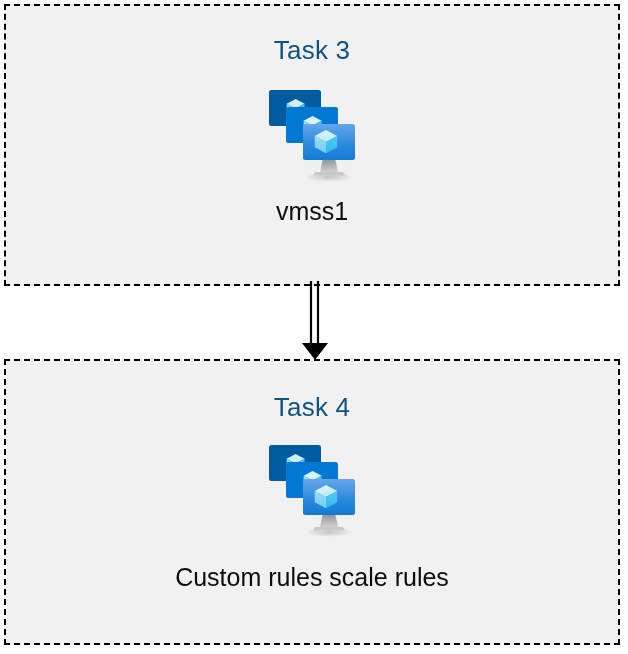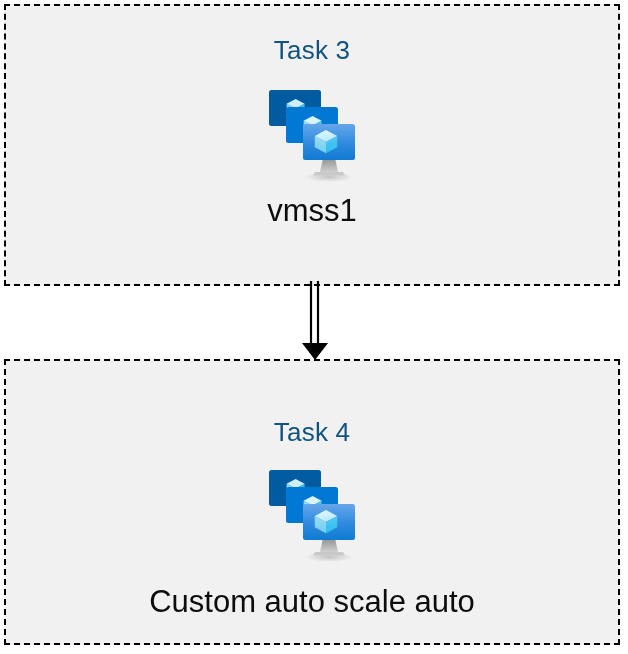--- a/index.html
+++ b/index.html
@@ -27,37 +27,37 @@
     left: 4px;
     width: 616px;
     box-sizing: border-box;
     background: #f1f1f1;
     border: 2px dashed #000000;
     display: flex;
     flex-direction: column;
     align-items: center;
   }
   #box-task-3 { top: 4px;   height: 282px; }
-  #box-task-4 { top: 359px; height: 286px; justify-content: center; }
+  #box-task-4 { top: 359px; height: 286px; }
 
   .task-title {
     color: #10537f;
     font-size: 26px;
     line-height: 30px;
     font-weight: 400;
     letter-spacing: 0.2px;
     text-align: center;
     white-space: pre;
   }
   #box-task-3 .task-title { margin-top: 29px; }
   #box-task-4 .task-title { margin-top: 31px; }
 
   .task-caption {
     color: #0d0d0d;
-    font-size: 31px;
+    font-size: 25px;
     line-height: 32px;
     font-weight: 400;
     text-align: center;
     white-space: pre;
   }
   .task-caption.small-gap { margin-top: 0; }
 
   
   .vmss-icon {
     position: relative;
@@ -232,16 +232,16 @@
           <rect x="43" y="44" width="52" height="36" rx="2.5" fill="url(#frontScreen4)"></rect>
           <g transform="translate(54,50) scale(0.75)">
             <path d="M16 0 L31 8 L16 16 L1 8 Z" fill="url(#cubeTop4)"></path>
             <path d="M1 8 L16 16 L16 31 L1 23 Z" fill="url(#cubeLeft4)"></path>
             <path d="M31 8 L16 16 L16 31 L31 23 Z" fill="url(#cubeRight4)"></path>
           </g>
         </g>
       </svg>
     </div>
 
-    <div class="task-caption">Custom auto scale auto</div>
+    <div class="task-caption">Custom rules scale rules</div>
   </div>
 
 </div>
 
 </body></html>

